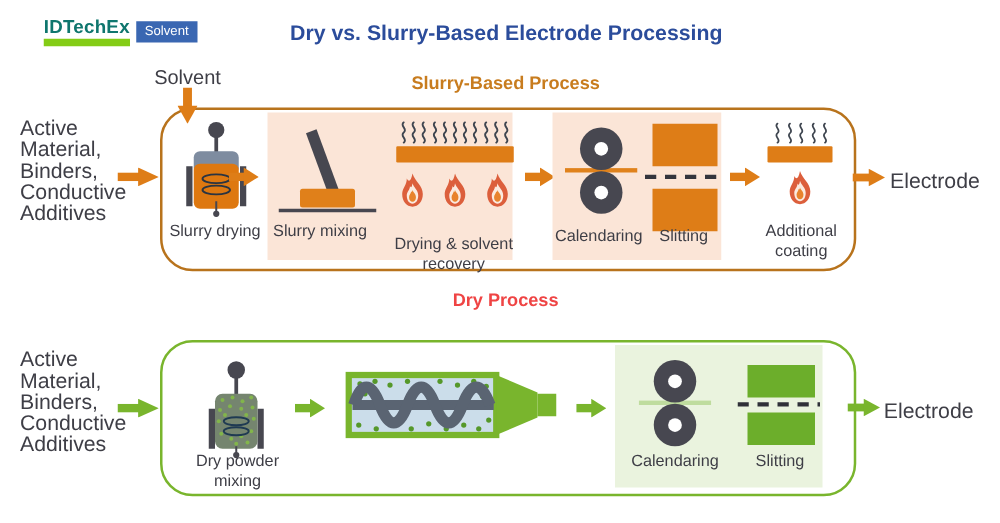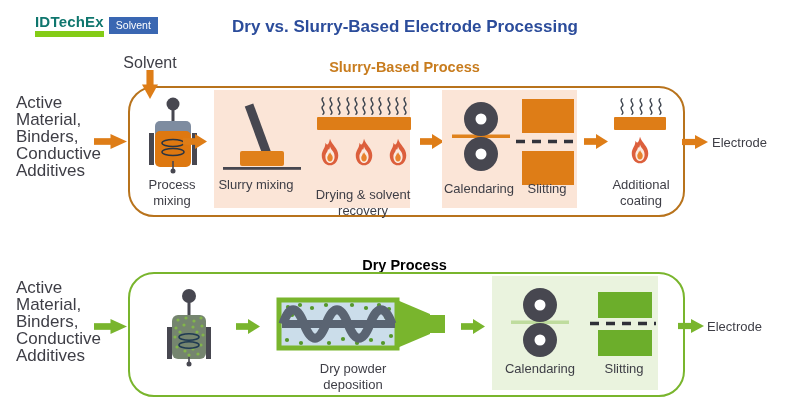--- a/index.html
+++ b/index.html
@@ -6,32 +6,32 @@
   .canvas{position:relative;width:800px;height:418px;background:#ffffff;overflow:hidden;
           font-family:"Liberation Sans",sans-serif;color:#3E3E46;}
   .abs{position:absolute;}
   
   .logo{left:35px;top:13px;display:flex;align-items:center;}
   .brand{font-size:15px;font-weight:bold;color:#0f766e;border-bottom:6px solid #84cc16;padding-bottom:1px;letter-spacing:.2px;}
   .badge{background:#3A67B2;color:#fff;font-size:10.5px;padding:2.5px 7px;margin-left:5px;}
   .title{left:130px;top:17px;width:550px;text-align:center;font-size:17px;font-weight:bold;color:#2B4C9B;}
   .sec-head{width:553px;left:128px;text-align:center;font-size:14.5px;font-weight:bold;}
   .sec-head.orange{color:#C87C1E;}
-  .sec-head.green{color:#000000;margin-top:24px;}
+  .sec-head.green{color:#ef4444;}
   
   .pbox{border:2.5px solid #B8731C;border-radius:26px;}
   .gbox{border:2.5px solid #79B52D;border-radius:26px;}
   .hl-pink{background:#FBE5D7;}
   .hl-green{background:#EAF3DE;}
   
   .inlab{width:100px;text-align:left;font-size:17px;line-height:17px;}
   .inlab span{display:block;}
   .steplab{text-align:center;font-size:13px;line-height:15.5px;}
   .small-lab{font-size:16px;}
-  .electrode{font-size:13px;text-align:center;}
+  .electrode{font-size:17px;text-align:center;}
   
   svg.arr{display:block;}
   .fill-o{fill:#DE7D17;}
   .fill-g{fill:#79B52D;}
   
   .bar-o{background:#DE7D17;border-radius:1px;}
   .sqrow{display:flex;justify-content:space-between;align-items:flex-start;}
   .flamerow{display:flex;justify-content:space-between;}
 </style>
 </head>
@@ -95,21 +95,21 @@
     <circle cx="31" cy="9" r="6.5" fill="#474750"></circle>
     <rect x="7" y="38" width="5" height="32" fill="#474750"></rect>
     <rect x="50" y="38" width="5" height="32" fill="#474750"></rect>
     <rect x="13" y="26" width="36" height="18" rx="5" fill="#7E8CA0"></rect>
     <rect x="13" y="36" width="36" height="36" rx="5" fill="#DE7810"></rect>
     <ellipse cx="31" cy="48" rx="11" ry="3.5" fill="none" stroke="#2A3442" stroke-width="1.5"></ellipse>
     <ellipse cx="31" cy="57" rx="11" ry="3.5" fill="none" stroke="#2A3442" stroke-width="1.5"></ellipse>
     <rect x="30.2" y="66" width="1.6" height="8" fill="#474750"></rect>
     <circle cx="31" cy="76" r="2.5" fill="#474750"></circle>
   </svg>
-  <div class="abs steplab" style="left:132px;top:177px;width:80px;">Process mixing</div>
+  <div class="abs steplab" style="left:132px;top:177px;width:80px;">Slurry drying</div>
 
   <svg class="abs arr" style="left:183px;top:134px;" width="24" height="15" viewBox="0 0 32 18" preserveAspectRatio="none">
       <use href="#arrowg" class="fill-o"></use>
     </svg>
 
   <div class="abs hl-pink" style="left:214px;top:90px;width:196px;height:118px;"></div>
 
   <svg class="abs" style="left:222px;top:99px;" width="82" height="72" viewBox="0 0 82 72">
     <line x1="27" y1="6" x2="45" y2="55" stroke="#474750" stroke-width="9"></line>
     <rect x="18" y="52" width="44" height="15" rx="2" fill="#E0801A"></rect>
@@ -257,20 +257,21 @@
         <circle cx="31" cy="68" r="1.6"></circle>
         <circle cx="40" cy="67" r="1.6"></circle>
       <circle cx="22" cy="45" r="1.6"></circle>
         <circle cx="39" cy="45" r="1.6"></circle>
     </g>
     <ellipse cx="31" cy="50" rx="10" ry="3.2" fill="none" stroke="#1F3A52" stroke-width="1.5"></ellipse>
     <ellipse cx="31" cy="58" rx="10" ry="3.2" fill="none" stroke="#1F3A52" stroke-width="1.5"></ellipse>
     <rect x="30.2" y="70" width="1.6" height="6" fill="#474750"></rect>
     <circle cx="31" cy="77" r="2.5" fill="#474750"></circle>
   </svg>
+  <div class="abs steplab" style="left:148px;top:361px;width:84px;">Dry powder mixing</div>
 
   <svg class="abs arr" style="left:236px;top:319px;" width="24" height="15" viewBox="0 0 32 18" preserveAspectRatio="none">
       <use href="#arrowg" class="fill-g"></use>
     </svg>
 
   <svg class="abs" style="left:276px;top:293px;" width="178" height="62" viewBox="0 0 178 62">
     <rect x="3" y="7" width="118" height="48" fill="#CBDDEA" stroke="#79B52D" stroke-width="5"></rect>
     <g fill="#55982A">
       <circle cx="12" cy="14" r="2.1"></circle>
         <circle cx="24" cy="12" r="2.1"></circle>
@@ -291,21 +292,20 @@
       <circle cx="107" cy="50" r="2.1"></circle>
         <circle cx="115" cy="43" r="2.1"></circle>
         <circle cx="16" cy="22" r="2.1"></circle>
         <circle cx="110" cy="24" r="2.1"></circle>
     </g>
     <rect x="6" y="27" width="113" height="8" fill="#5A6472"></rect>
     <path d="M7 31 C13 12 21 12 28 31 C35 50 43 50 50 31 C57 12 65 12 72 31 C79 50 87 50 94 31 C101 12 109 12 116 31" fill="none" stroke="#5A6472" stroke-width="9"></path>
     <polygon points="121,7 154,21 154,41 121,55" fill="#79B52D"></polygon>
     <rect x="154" y="22" width="15" height="18" fill="#79B52D"></rect>
   </svg>
-  <div class="abs steplab" style="left:298px;top:361px;width:110px;">Dry powder deposition</div>
 
   <svg class="abs arr" style="left:461px;top:319px;" width="24" height="15" viewBox="0 0 32 18" preserveAspectRatio="none">
       <use href="#arrowg" class="fill-g"></use>
     </svg>
 
   <div class="abs hl-green" style="left:492px;top:276px;width:166px;height:114px;"></div>
 
   <svg class="abs" style="left:511px;top:287px;" width="58" height="72" viewBox="0 0 58 72">
     <rect x="0" y="33.5" width="58" height="3.5" fill="#BFDC9E"></rect>
     <use href="#rollpair"></use>

